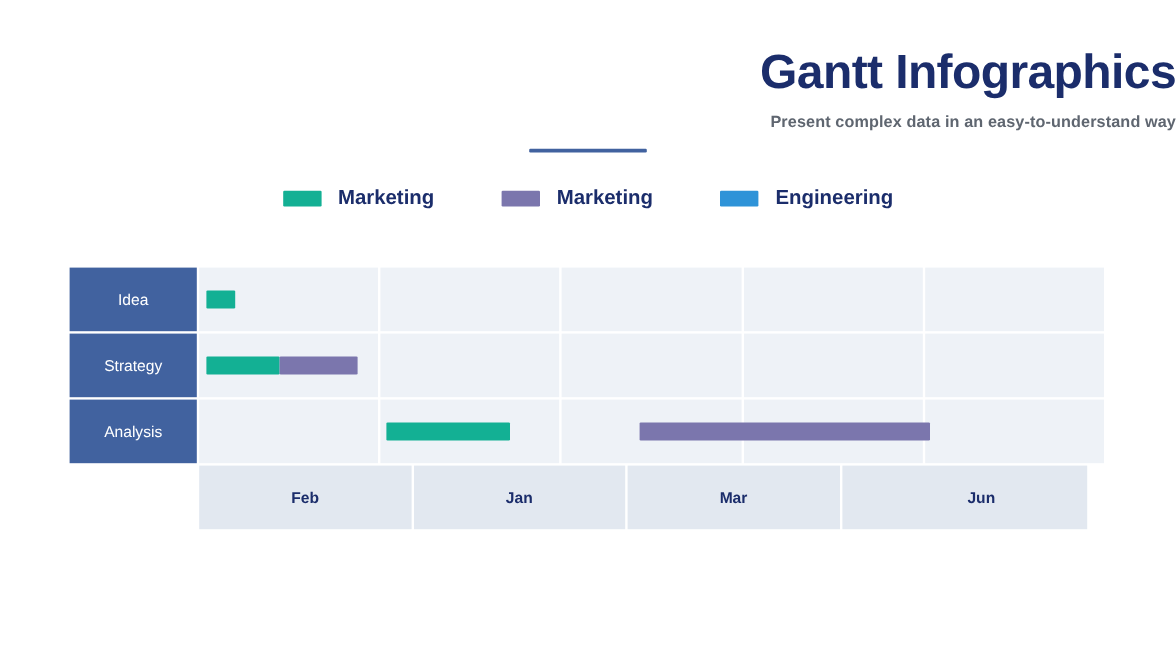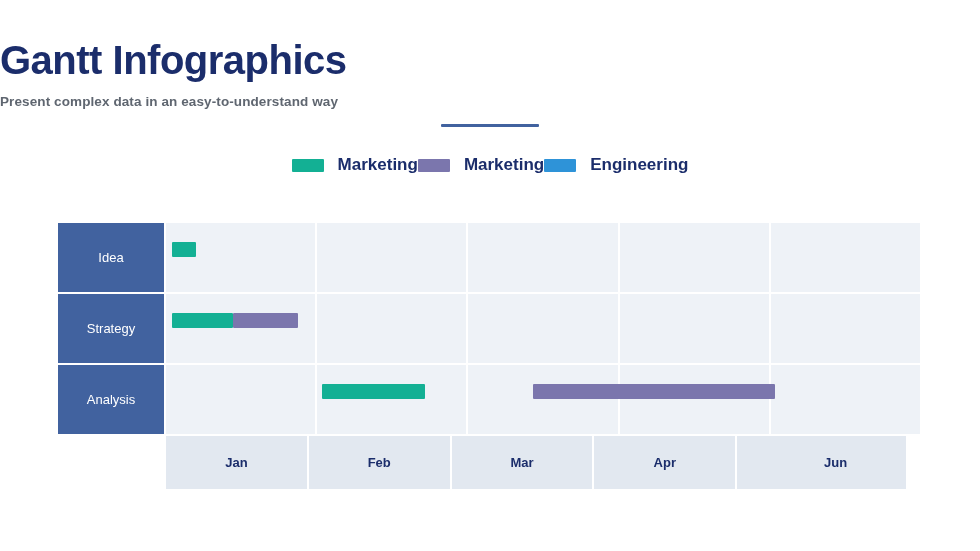--- a/index.html
+++ b/index.html
@@ -10,21 +10,21 @@
     width: 980px;
     height: 551px;
     background: #ffffff;
     font-family: "Liberation Sans", sans-serif;
     overflow: hidden;
     position: relative;
   }
 
   
   .header {
-    text-align: left;
+    text-align: right;
     padding-top: 38px;
   }
   .title {
     font-size: 40px;
     font-weight: bold;
     color: #1b2d6b;
     letter-spacing: -0.5px;
     line-height: 1.1;
     margin: 0;
   }
@@ -46,20 +46,21 @@
     background: #41629f;
     border-radius: 1px;
   }
 
   
   .legend {
     display: flex;
     justify-content: center;
     align-items: center;
     margin-top: 28px;
+    gap: 56px;
   }
   .legend-item {
     display: flex;
     align-items: center;
     gap: 14px;
   }
   .legend-swatch {
     width: 32px;
     height: 13px;
     border-radius: 1px;
@@ -72,21 +73,21 @@
 
   
   .chart {
     position: absolute;
     left: 58px;
     top: 223px;
     width: 864px;
   }
   .gantt-row {
     display: flex;
-    height: 69px;
+    height: 53px;
     margin-bottom: 2px;
   }
   .row-label {
     width: 106px;
     flex: 0 0 106px;
     background: #41629f;
     color: #ffffff;
     font-size: 13px;
     display: flex;
     align-items: center;
@@ -223,21 +224,20 @@
           <div class="bar" style="left: 20.7%; width: 13.6%; background: rgb(19, 176, 148);"></div>
           <div class="bar" style="left: 48.5%; width: 32%; background: rgb(123, 118, 173);"></div>
         </div>
     </div>
   </div>
 
 
   <div class="month-row">
     <div class="month-spacer"></div>
     <div class="month-track">
+      <div class="month-cell">Feb</div>
       <div class="month-cell">Jan</div>
-      <div class="month-cell">Feb</div>
       <div class="month-cell">Mar</div>
-      <div class="month-cell">Apr</div>
       <div class="month-cell">Jun</div>
     </div>
   </div>
 
 </div>
 
 </body></html>

